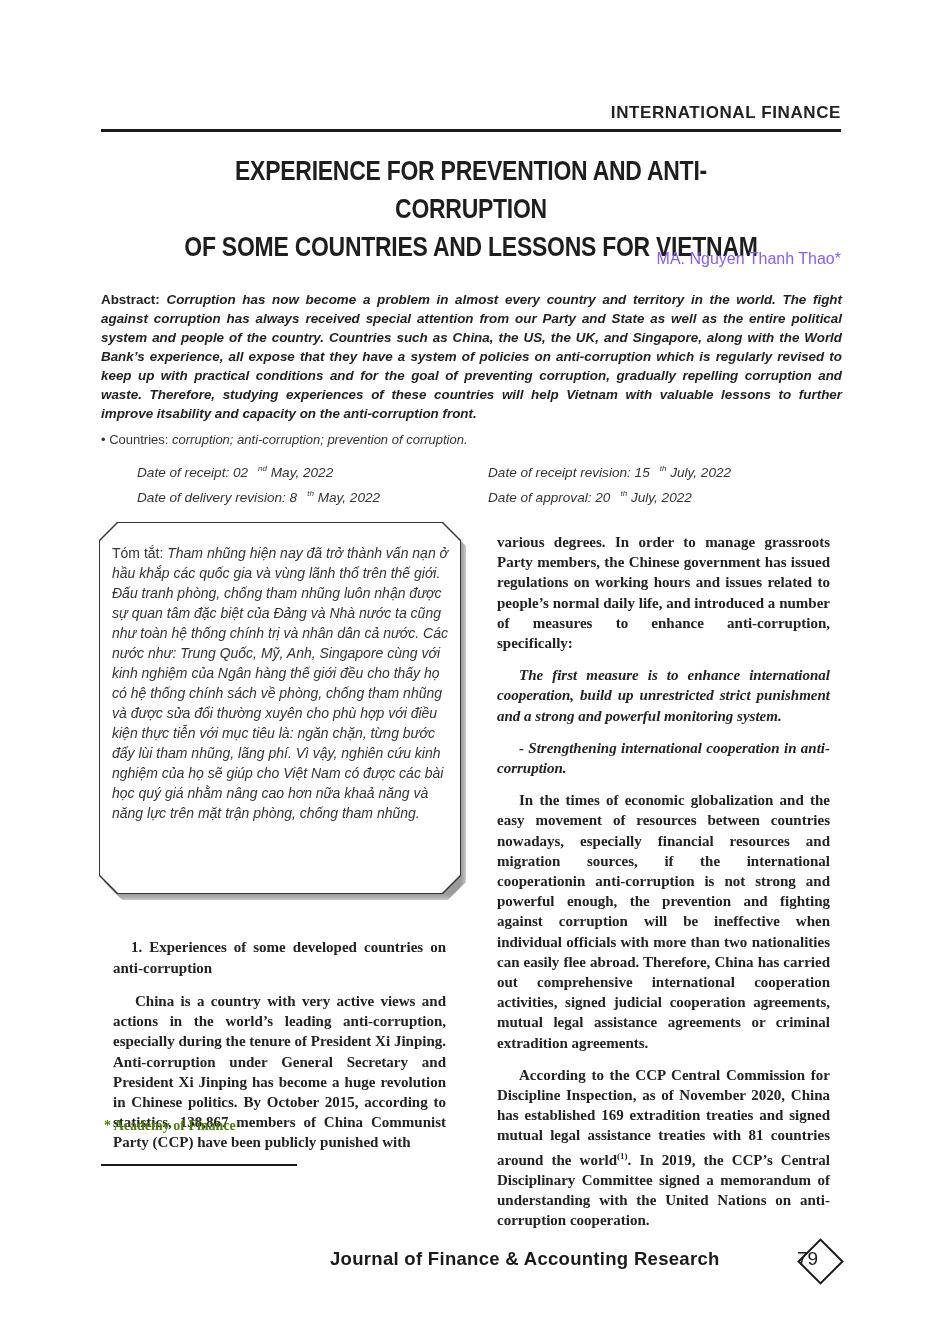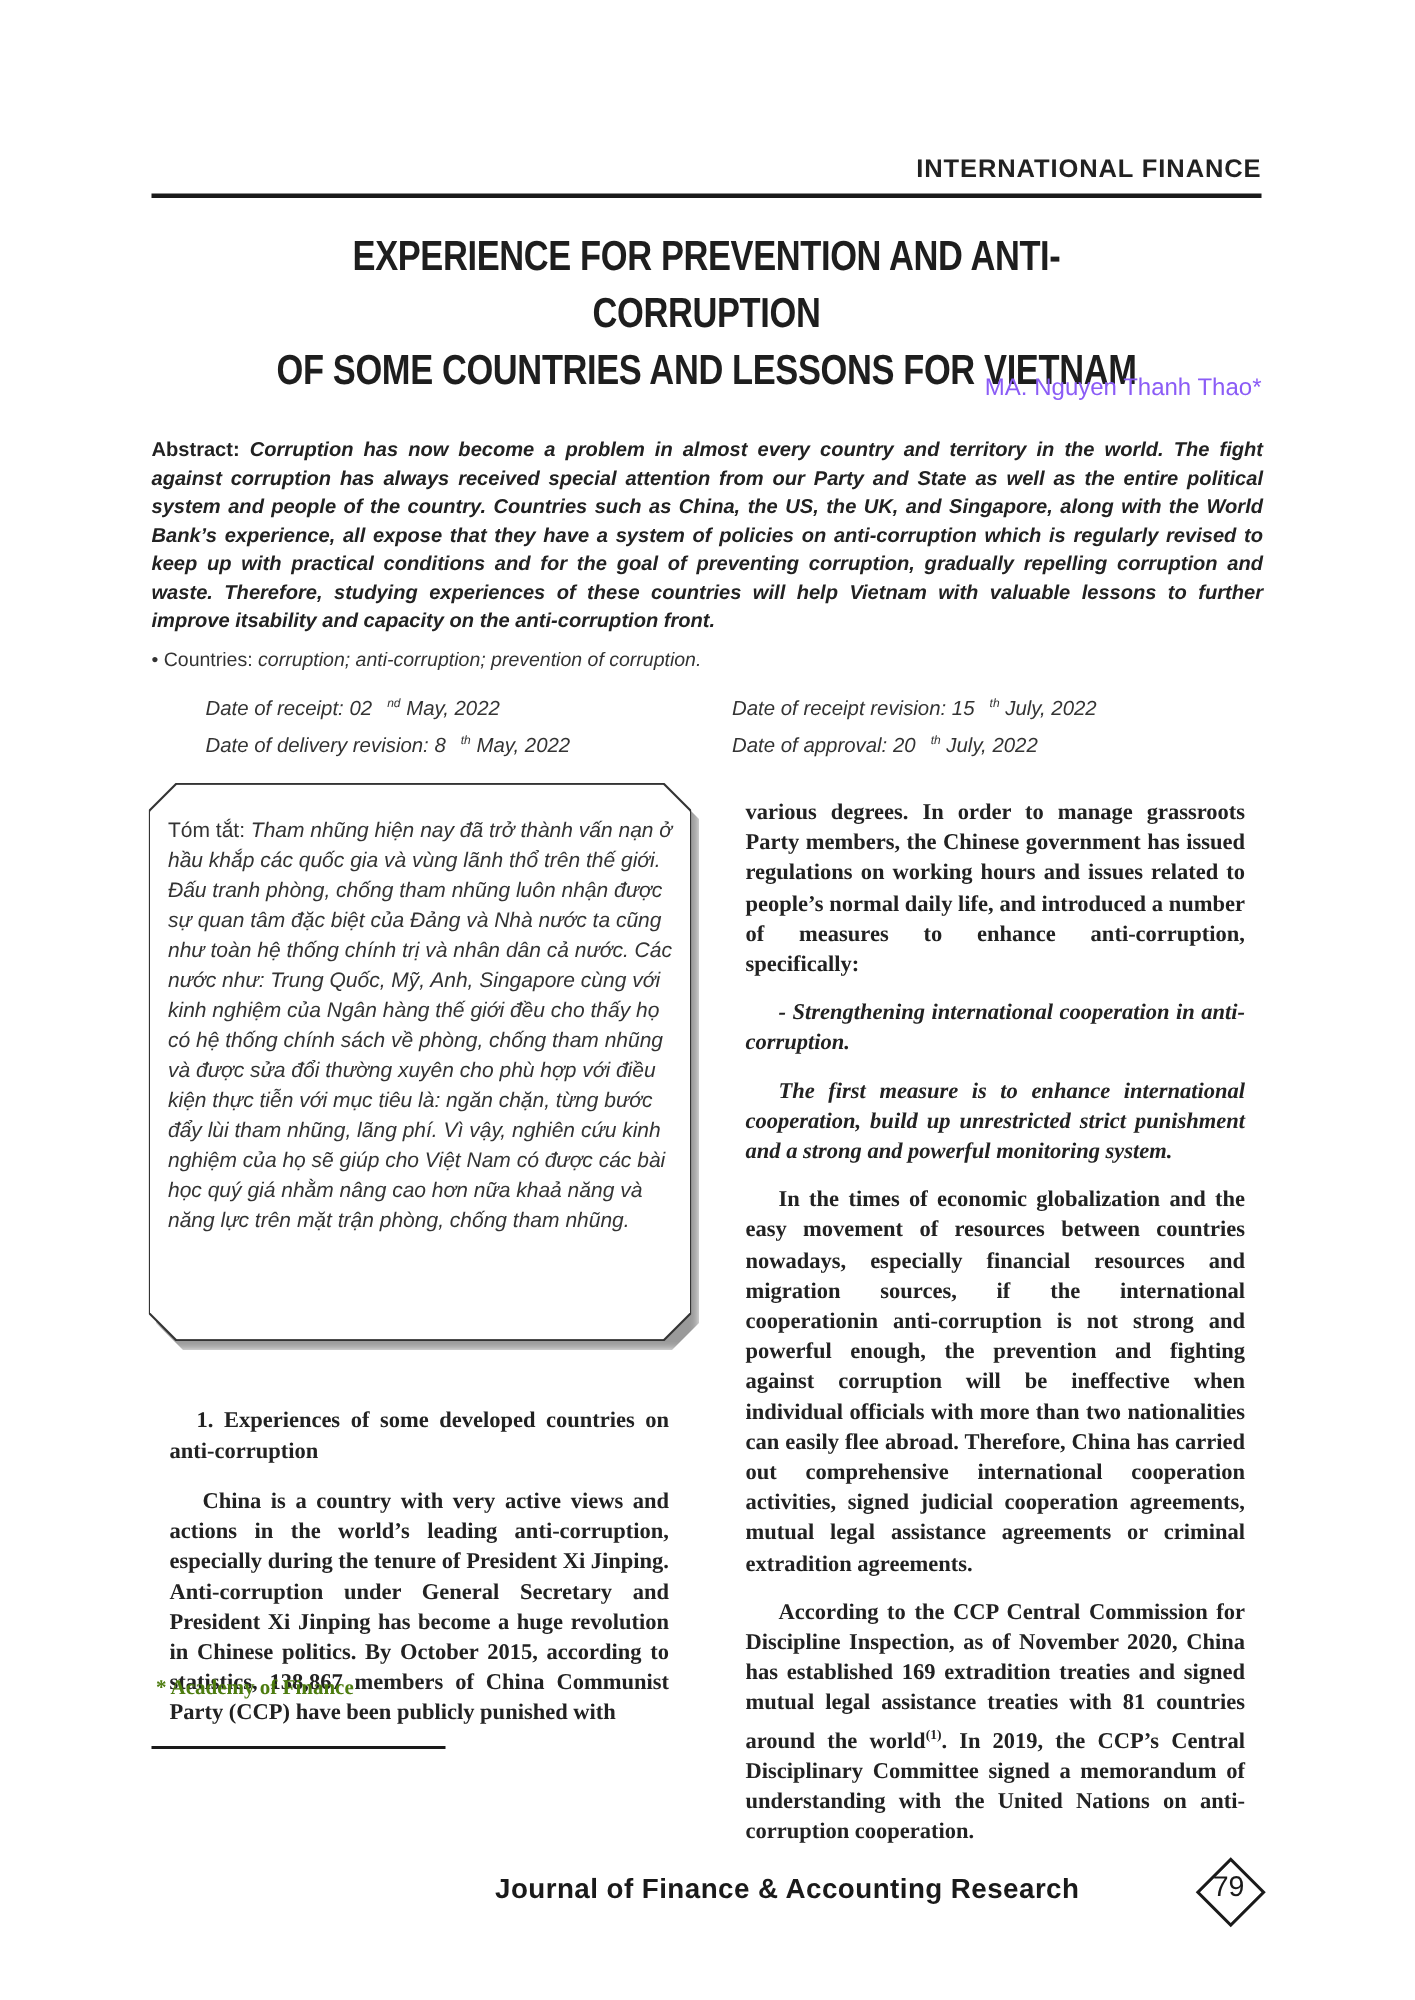--- a/index.html
+++ b/index.html
@@ -82,21 +82,21 @@
   .it { font-style: italic; }
 
   .foot-rule { position: absolute; left: 101px; top: 1164px; width: 196px; height: 2px; background: #1a1a1a; }
   .footnote { position: absolute; left: 104px; top: 1118px;
     font-family: "Liberation Serif", serif; font-weight: bold; font-size: 14px; color: #4d7c0f; }
 
   .journal { position: absolute; left: 330px; top: 1248px;
     font-family: "Liberation Sans", sans-serif; font-weight: bold; font-size: 18.5px; color: #1a1a1a; letter-spacing: 0.3px; }
   .page-diamond { position: absolute; left: 797px; top: 1238px; width: 44px; height: 44px; }
   .page-diamond .d { position: absolute; left: 7px; top: 7px; width: 29px; height: 29px; border: 2px solid #1a1a1a; transform: rotate(45deg); background: #fff; }
-  .page-num { position: absolute; left: 0; top: 10px; width: 44px; text-align: center;
+  .page-num { position: absolute; left: 0; top: 10px; width: 44px; 
     font-family: "Liberation Sans", sans-serif; font-size: 19px; color: #1a1a1a; }
 </style>
 </head>
 <body>
 
 <div class="header">
   <div class="section-label">INTERNATIONAL FINANCE</div>
 </div>
 <div class="header-rule"></div>
 
@@ -128,22 +128,22 @@
   <p><span>Tóm tắt: </span><span class="it">Tham nhũng hiện nay đã trở thành vấn nạn ở hầu khắp các quốc gia và vùng lãnh thổ trên thế giới. Đấu tranh phòng, chống tham nhũng luôn nhận được sự quan tâm đặc biệt của Đảng và Nhà nước ta cũng như toàn hệ thống chính trị và nhân dân cả nước. Các nước như: Trung Quốc, Mỹ, Anh, Singapore cùng với kinh nghiệm của Ngân hàng thế giới đều cho thấy họ có hệ thống chính sách về phòng, chống tham nhũng và được sửa đổi thường xuyên cho phù hợp với điều kiện thực tiễn với mục tiêu là: ngăn chặn, từng bước đẩy lùi tham nhũng, lãng phí. Vì vậy, nghiên cứu kinh nghiệm của họ sẽ giúp cho Việt Nam có được các bài học quý giá nhằm nâng cao hơn nữa khaả năng và năng lực trên mặt trận phòng, chống tham nhũng.</span></p>
 </div>
 
 <div class="col col-left">
   <p class="h1">1. Experiences of some developed countries on anti-corruption</p>
   <p class="indent">China is a country with very active views and actions in the world’s leading anti-corruption, especially during the tenure of President Xi Jinping. Anti-corruption under General Secretary and President Xi Jinping has become a huge revolution in Chinese politics. By October 2015, according to statistics, 138,867 members of China Communist Party (CCP) have been publicly punished with</p>
 </div>
 
 <div class="col col-right">
   <p>various degrees. In order to manage grassroots Party members, the Chinese government has issued regulations on working hours and issues related to people’s normal daily life, and introduced a number of measures to enhance anti-corruption, specifically:</p>
+  <p class="indent gap bold-it">The first measure is to enhance international cooperation, build up unrestricted strict punishment and a strong and powerful monitoring system.</p>
   <p class="indent gap it">- Strengthening international cooperation in anti-corruption.</p>
-  <p class="indent gap bold-it">The first measure is to enhance international cooperation, build up unrestricted strict punishment and a strong and powerful monitoring system.</p>
   <p class="indent gap">In the times of economic globalization and the easy movement of resources between countries nowadays, especially financial resources and migration sources, if the international cooperationin anti-corruption is not strong and powerful enough, the prevention and fighting against corruption will be ineffective when individual officials with more than two nationalities can easily flee abroad. Therefore, China has carried out comprehensive international cooperation activities, signed judicial cooperation agreements, mutual legal assistance agreements or criminal extradition agreements.</p>
   <p class="indent gap"><span>According to the CCP Central Commission for Discipline Inspection, as of November 2020, China has established 169 extradition treaties and signed mutual legal assistance treaties with 81 countries around the world</span><sup style="font-size:9px">(1)</sup><span>. In 2019, the CCP’s Central Disciplinary Committee signed a memorandum of understanding with the United Nations on anti-corruption cooperation.</span></p>
 </div>
 
 <div class="foot-rule"></div>
 <div class="footnote">* Academy of Finance</div>
 
 <div class="journal">Journal of Finance &amp; Accounting Research</div>
 <div class="page-diamond">
   <div class="d"></div>

